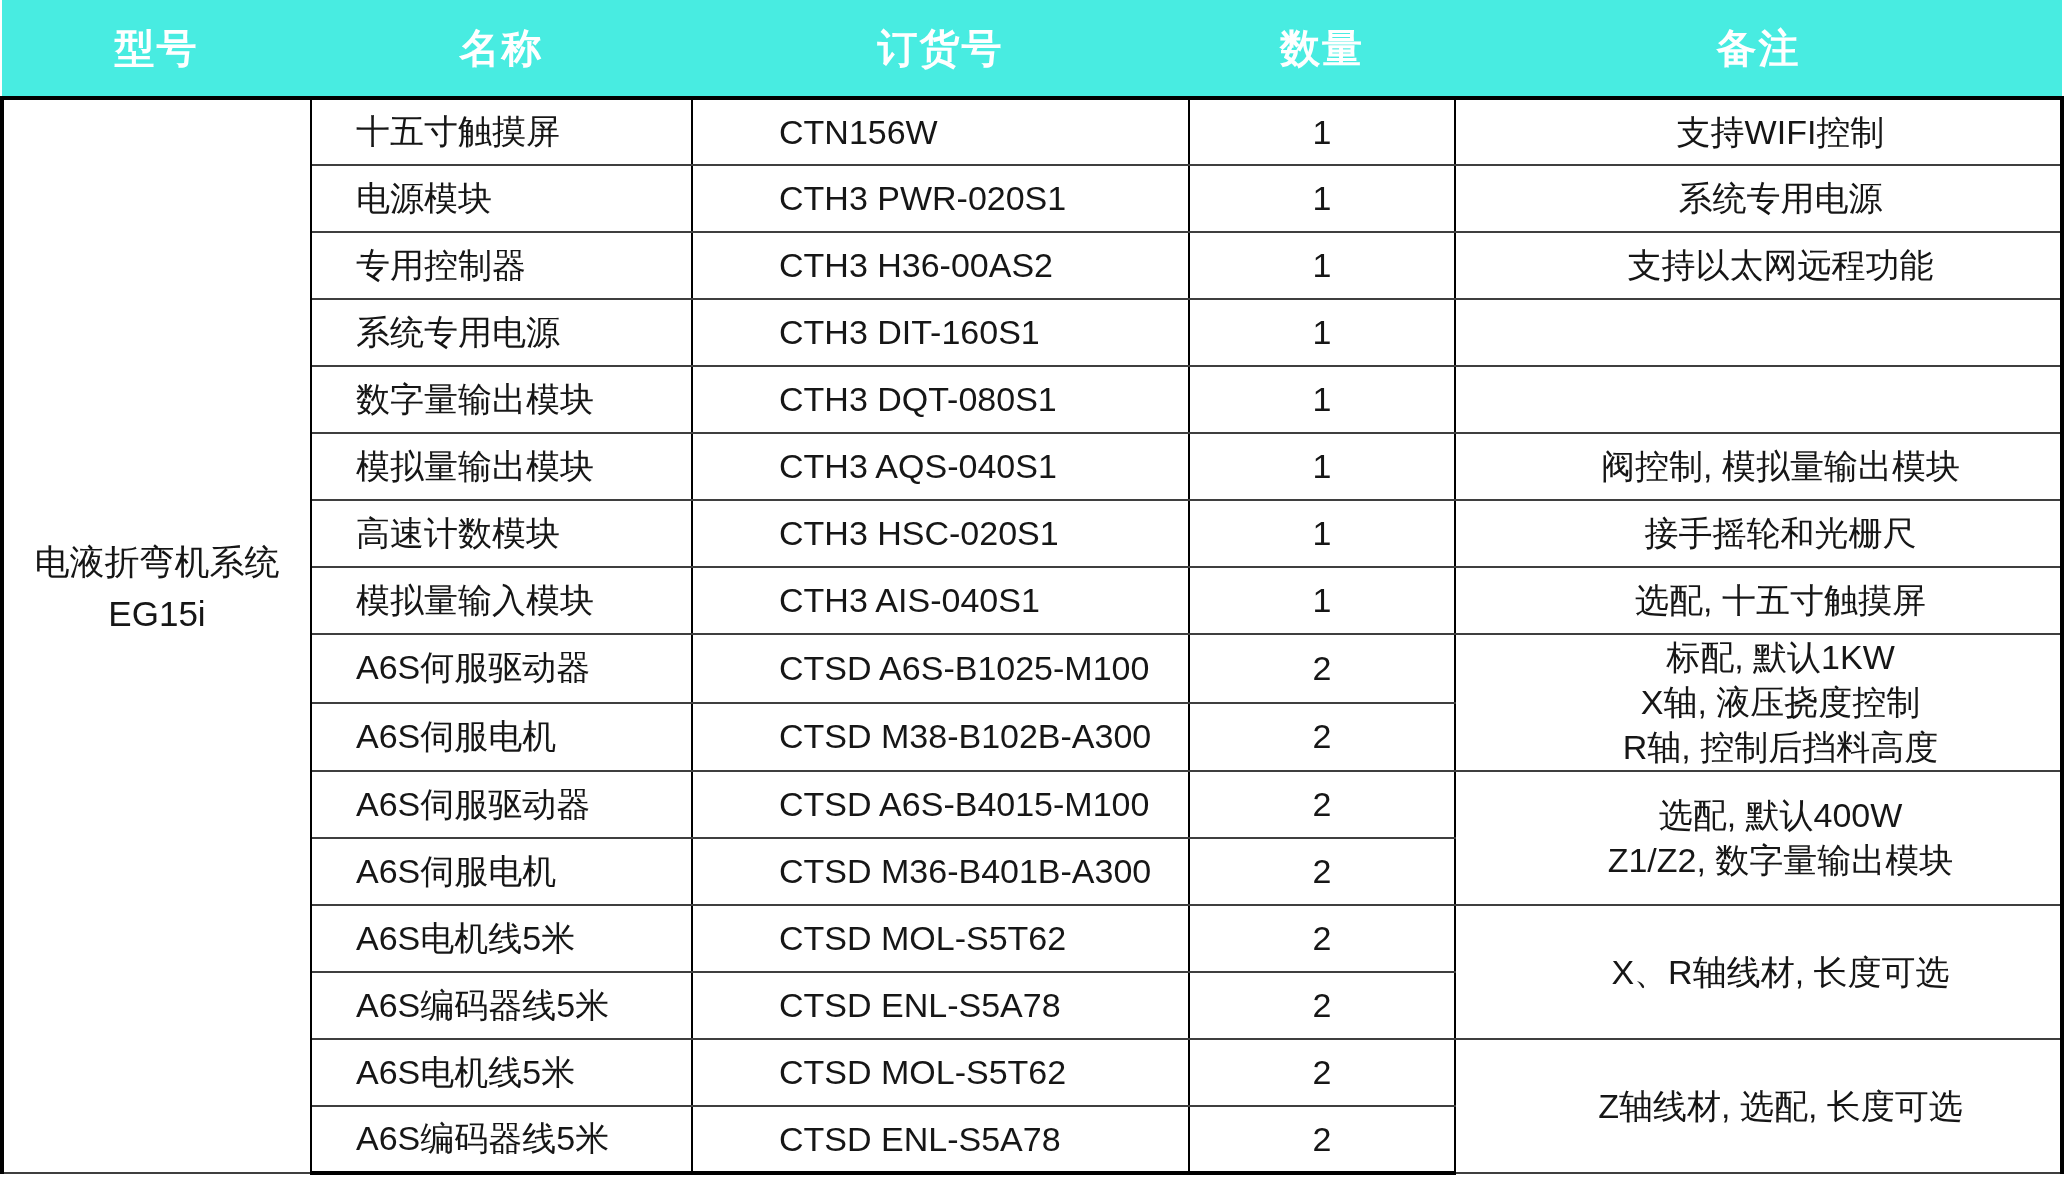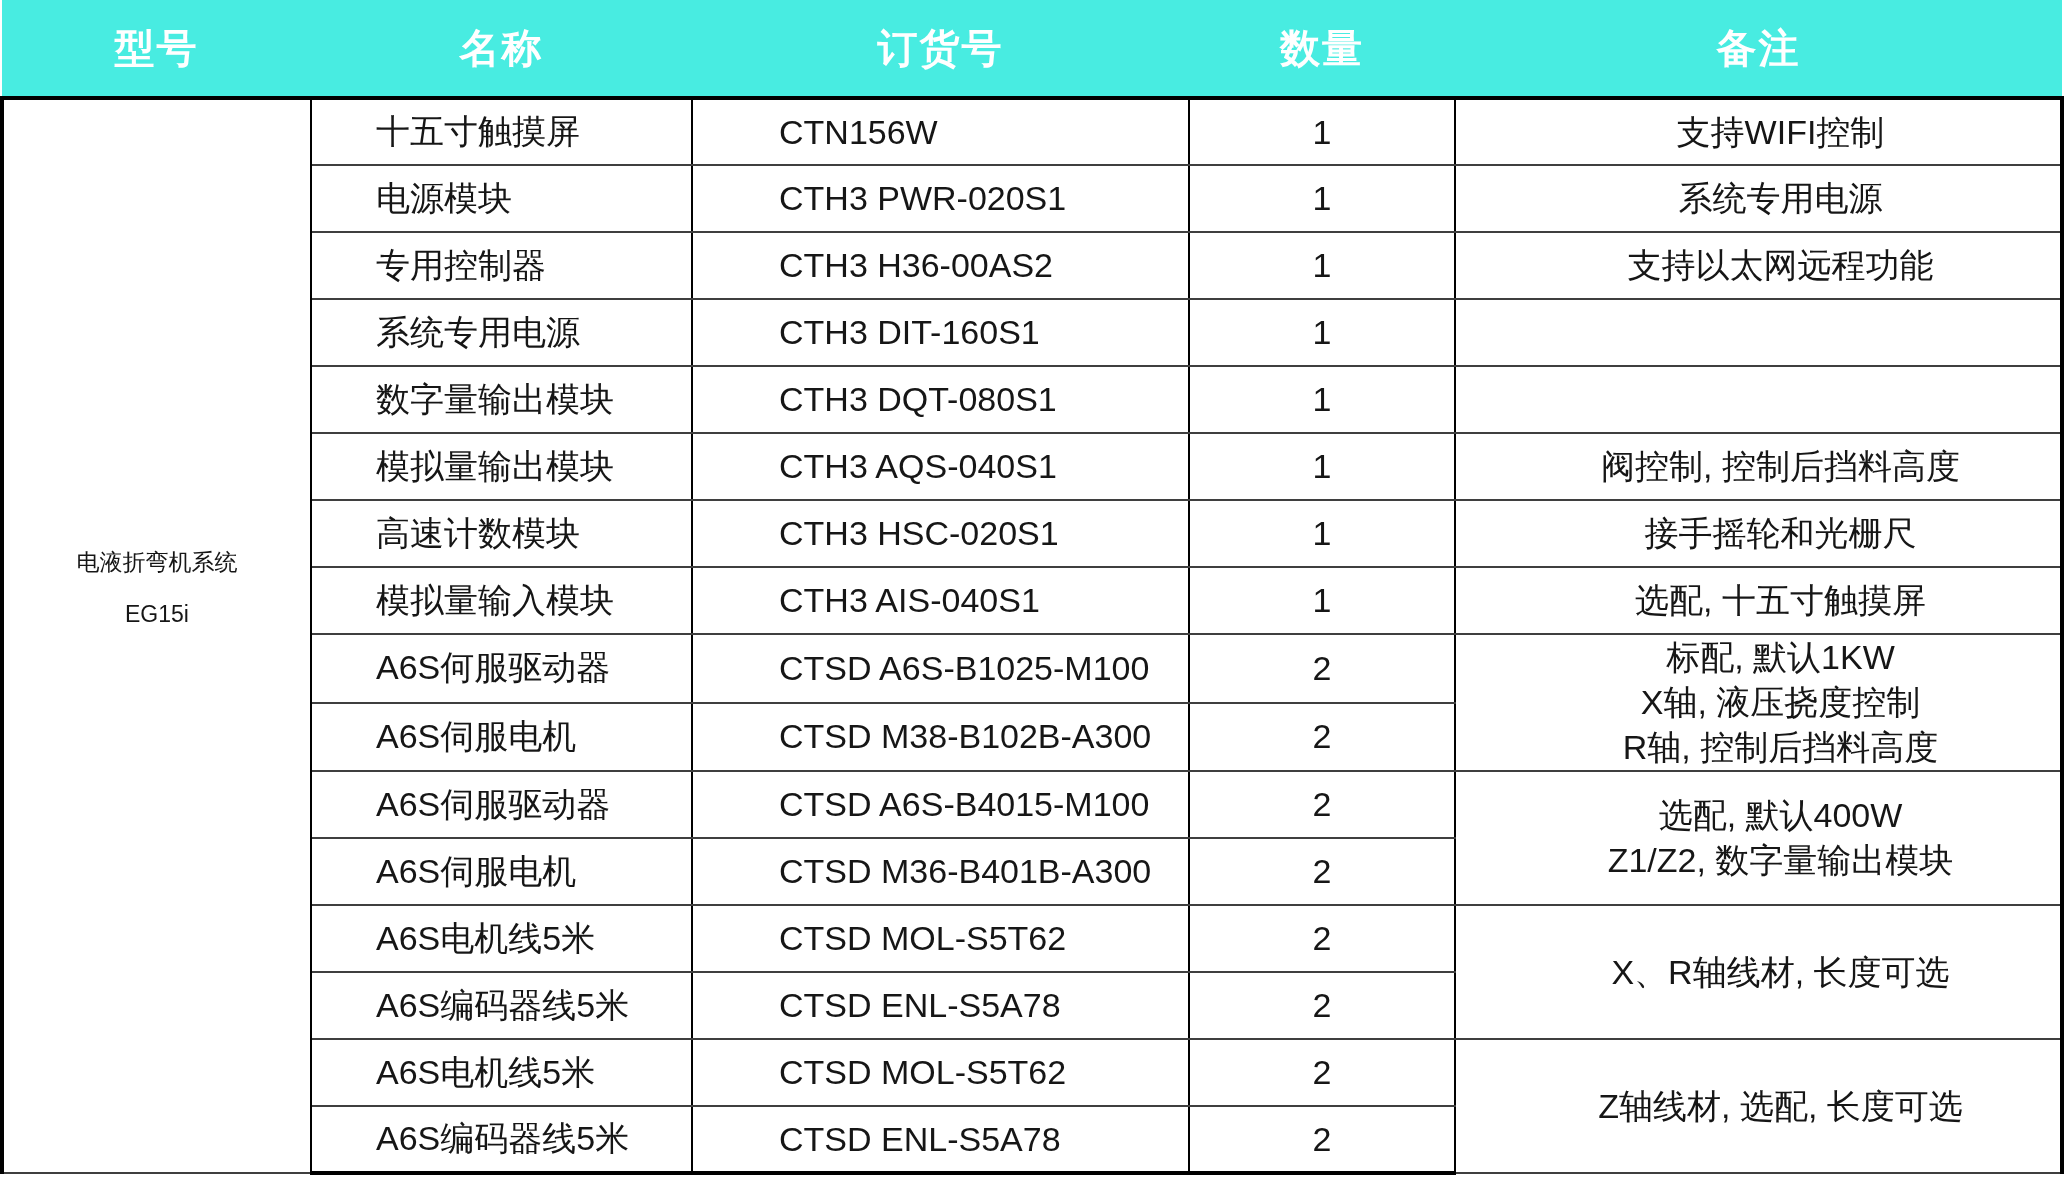--- a/index.html
+++ b/index.html
@@ -45,27 +45,27 @@
     border-bottom: 2px solid #3f3f3f;
     font-size: 34px;
     vertical-align: middle;
     background: #ffffff;
     overflow: hidden;
     white-space: nowrap;
   }
   td.model-cell {
     border-left: 4px solid #000000;
     text-align: center;
-    font-size: 23px;
+    font-size: 35px;
   }
   .model-inner {
     transform: translateY(-48px);
     line-height: 52px;
   }
-  td.name-cell   { padding-left: 64px; }
+  td.name-cell   { padding-left: 44px; }
   td.order-cell  { padding-left: 86px; }
   td.qty-cell    { text-align: center; }
   td.remark-cell {
     padding-left: 46px;
     line-height: 45px;
     border-right: 4px solid #000000;
     text-align: center;
   }
   tbody tr.last-row td { border-bottom: 4px solid #000000; }
   td, th { padding-top: 0; padding-bottom: 0; }
@@ -125,21 +125,21 @@
         <tr>
           <td class="name-cell">数字量输出模块</td>
           <td class="order-cell">CTH3 DQT-080S1</td>
           <td class="qty-cell">1</td>
           <td class="remark-cell"></td>
         </tr>
         <tr>
           <td class="name-cell">模拟量输出模块</td>
           <td class="order-cell">CTH3 AQS-040S1</td>
           <td class="qty-cell">1</td>
-          <td class="remark-cell">阀控制, 控制后挡料高度</td>
+          <td class="remark-cell">阀控制, 模拟量输出模块</td>
         </tr>
         <tr>
           <td class="name-cell">高速计数模块</td>
           <td class="order-cell">CTH3 HSC-020S1</td>
           <td class="qty-cell">1</td>
           <td class="remark-cell">接手摇轮和光栅尺</td>
         </tr>
         <tr>
           <td class="name-cell">模拟量输入模块</td>
           <td class="order-cell">CTH3 AIS-040S1</td>

